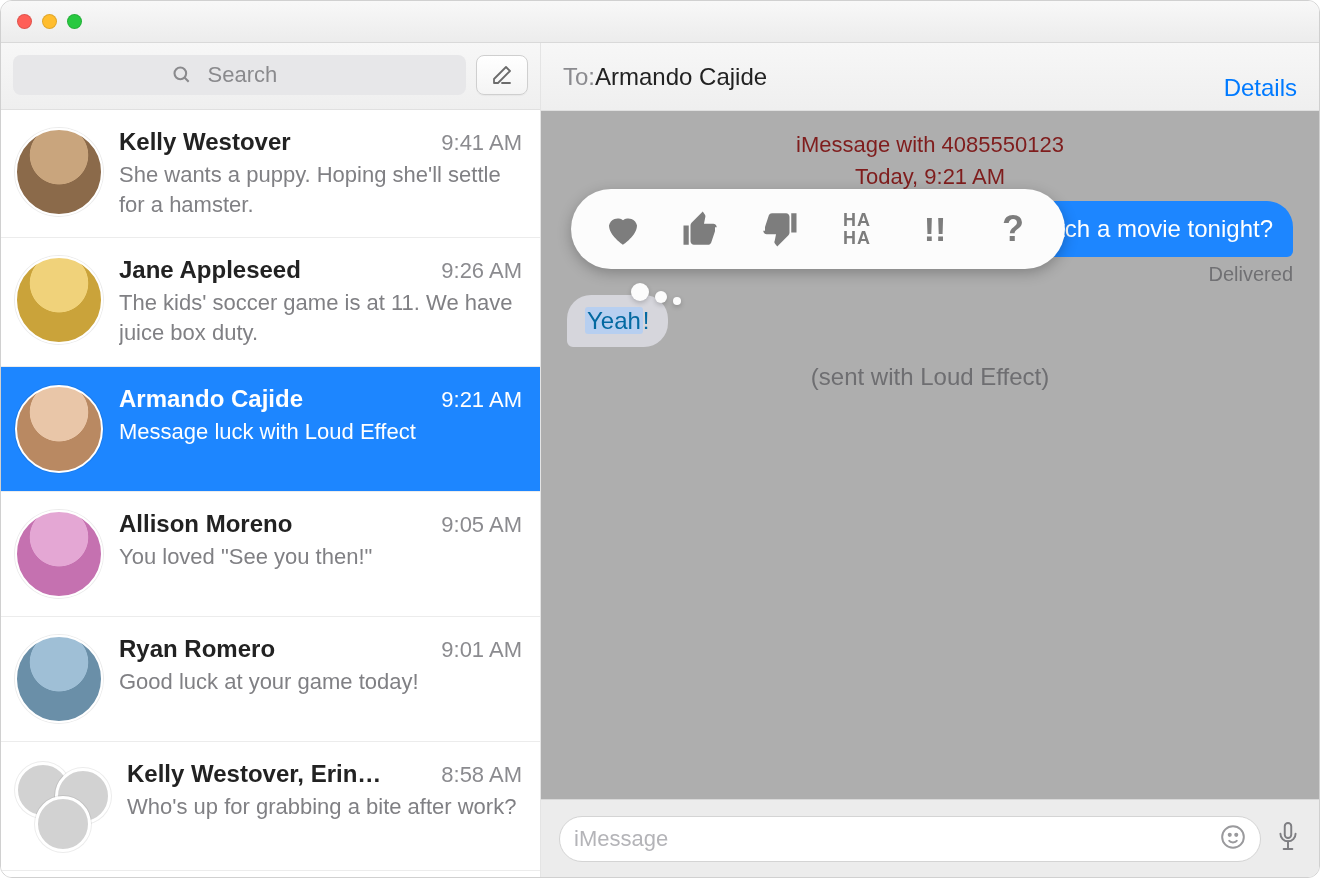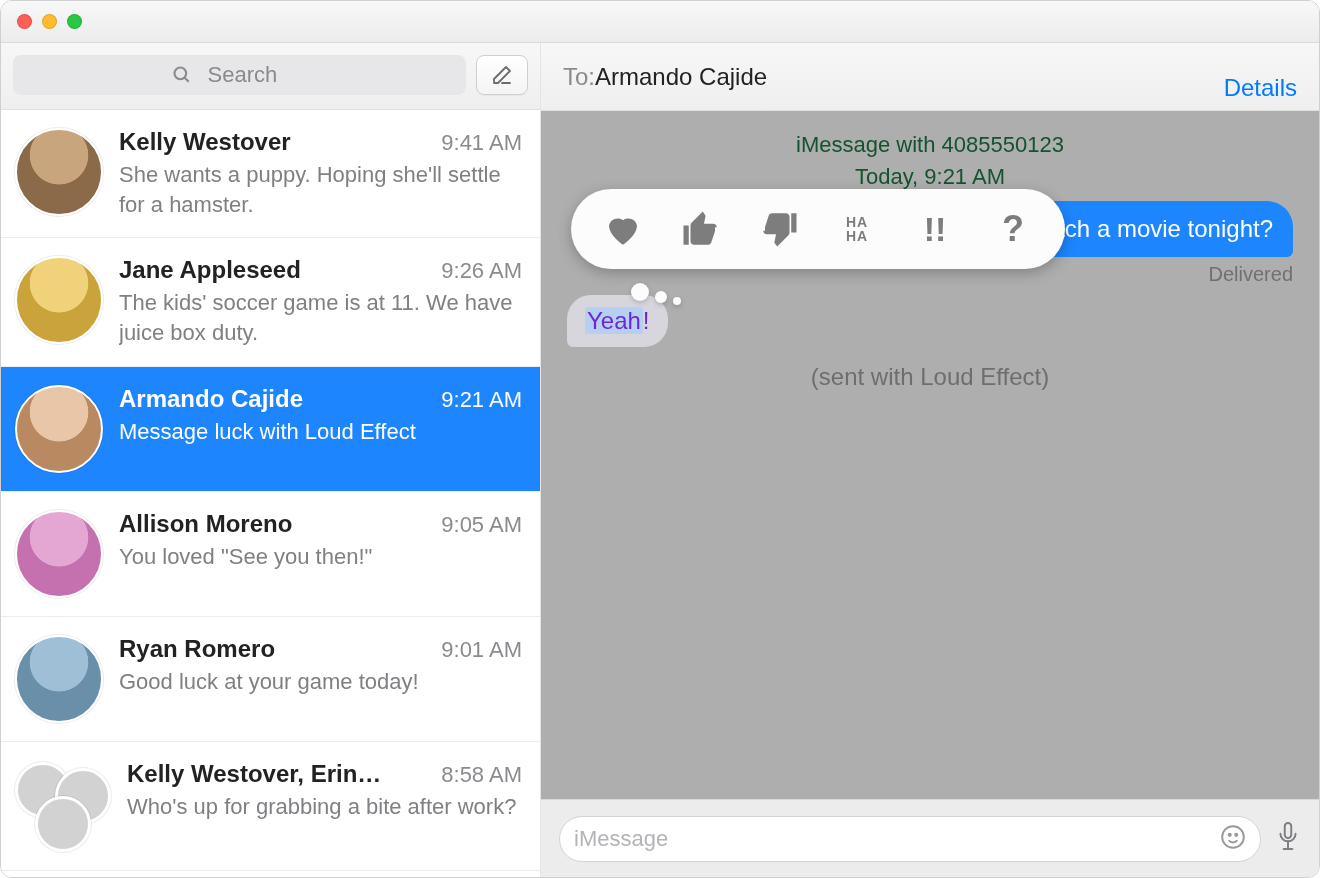--- a/index.html
+++ b/index.html
@@ -28,24 +28,24 @@
   .row1 { display: flex; justify-content: space-between; align-items: baseline; }
   .name { font-weight: 700; font-size: 24px; color: #222; white-space: nowrap; overflow: hidden; text-overflow: ellipsis; max-width: 300px; }
   .time { font-size: 22px; color: #8b8b8f; font-weight: 400; }
   .preview { font-size: 22px; color: #808084; line-height: 1.35; margin-top: 4px; max-height: 3em; overflow: hidden; }
   .main { flex: 1; display: flex; flex-direction: column; min-width: 0; }
   .header { height: 68px; display: flex; align-items: center; padding: 0 22px; font-size: 24px; border-bottom: 1px solid #e0e0e0; background: linear-gradient(#f7f7f7,#efefef); }
   .header .to-label { color: #8b8b8f; }
   .header .recipient { color: #222; flex: 1; }
   .header .details { color: #007aff; cursor: pointer; margin-top: 22px; }
   .thread { flex: 1; background: #aeaeae; position: relative; overflow: hidden; }
-  .thread-meta { text-align: center; color: #14532d; font-size: 22px; margin-top: 18px; line-height: 1.45; }
+  .thread-meta { text-align: center; color: #7f1d1d; font-size: 22px; margin-top: 18px; line-height: 1.45; }
   .bubble-out { position: absolute; right: 26px; top: 90px; background: #1d86ff; color: #fff; font-size: 24px; padding: 14px 20px; border-radius: 26px; border-bottom-right-radius: 6px; max-width: 560px; }
   .delivered { position: absolute; right: 26px; top: 152px; color: #707073; font-size: 20px; }
-  .bubble-in { position: absolute; left: 26px; top: 184px; background: #e9e9ed; color: #6d28d9; font-size: 24px; padding: 12px 18px; border-radius: 24px; border-bottom-left-radius: 6px; }
+  .bubble-in { position: absolute; left: 26px; top: 184px; background: #e9e9ed; color: #0369a1; font-size: 24px; padding: 12px 18px; border-radius: 24px; border-bottom-left-radius: 6px; }
   .bubble-in.sel { background: #d6d6dc; }
   .bubble-in .hi { background: #b7cff0; padding: 0 2px; border-radius: 3px; }
   .effect { position: absolute; left: 0; right: 0; top: 252px; text-align: center; color: #6e6e71; font-size: 24px; }
   .tapback { position: absolute; left: 30px; top: 78px; display: flex; align-items: center; gap: 34px; padding: 18px 30px; background: #fcfcfc; border-radius: 60px; box-shadow: 0 4px 14px rgba(0,0,0,.25); }
   .tapback .ic { width: 44px; height: 44px; display: flex; align-items: center; justify-content: center; color: #7d7d7d; }
   .tail { position: absolute; left: 90px; top: 172px; display: flex; gap: 6px; }
   .tail span { width: 18px; height: 18px; background: #fcfcfc; border-radius: 50%; box-shadow: 0 2px 5px rgba(0,0,0,.2); }
   .tail span:nth-child(2){ width:12px; height:12px; margin-top:8px;} .tail span:nth-child(3){ width:8px; height:8px; margin-top:14px; }
   .composer { height: 78px; display: flex; align-items: center; gap: 14px; padding: 0 18px; background: #ececec; border-top: 1px solid #d8d8d8; }
   .msgfield { flex: 1; height: 46px; background: #fff; border: 1px solid #d4d4d4; border-radius: 23px; display: flex; align-items: center; padding: 0 14px; gap: 24px; }
@@ -182,21 +182,21 @@
           <div class="ic">
             <svg width="42" height="42" viewBox="0 0 24 24" fill="#7d7d7d">
                 <path d="M2 21h3V10H2v11zm19-10c0-1.1-.9-2-2-2h-5.3l.8-4 .02-.3c0-.4-.17-.8-.44-1.06L13 2 6.6 8.4C6.2 8.8 6 9.3 6 9.8V19c0 1.1.9 2 2 2h8c.8 0 1.5-.5 1.8-1.2l2.1-6.3c.07-.2.1-.3.1-.5v-2z"></path>
               </svg>
           </div>
           <div class="ic">
             <svg width="42" height="42" viewBox="0 0 24 24" fill="#7d7d7d">
                 <path d="M22 3h-3v11h3V3zM3 13c0 1.1.9 2 2 2h5.3l-.8 4-.2.3c0 .4.17.8.44 1.06L11 22l6.4-6.4c.4-.4.6-.9.6-1.4V5c0-1.1-.9-2-2-2H8c-.8 0-1.5.5-1.8 1.2L4.1 10.5c-.07.2-.1.3-.1.5v2z"></path>
               </svg>
           </div>
-          <div class="ic" style="font-weight:800;font-size:14px;line-height:1;color:#7d7d7d;letter-spacing:1px;">
+          <div class="ic" style="font-weight:800;font-size:18px;line-height:1;color:#7d7d7d;letter-spacing:1px;">
             <span>HA<br>HA</span>
           </div>
           <div class="ic" style="font-weight:900;font-size:34px;color:#7d7d7d;">
             <span>!!</span>
           </div>
           <div class="ic" style="font-weight:900;font-size:36px;color:#7d7d7d;">
             <span>?</span>
           </div>
         </div>
         <div class="tail">

